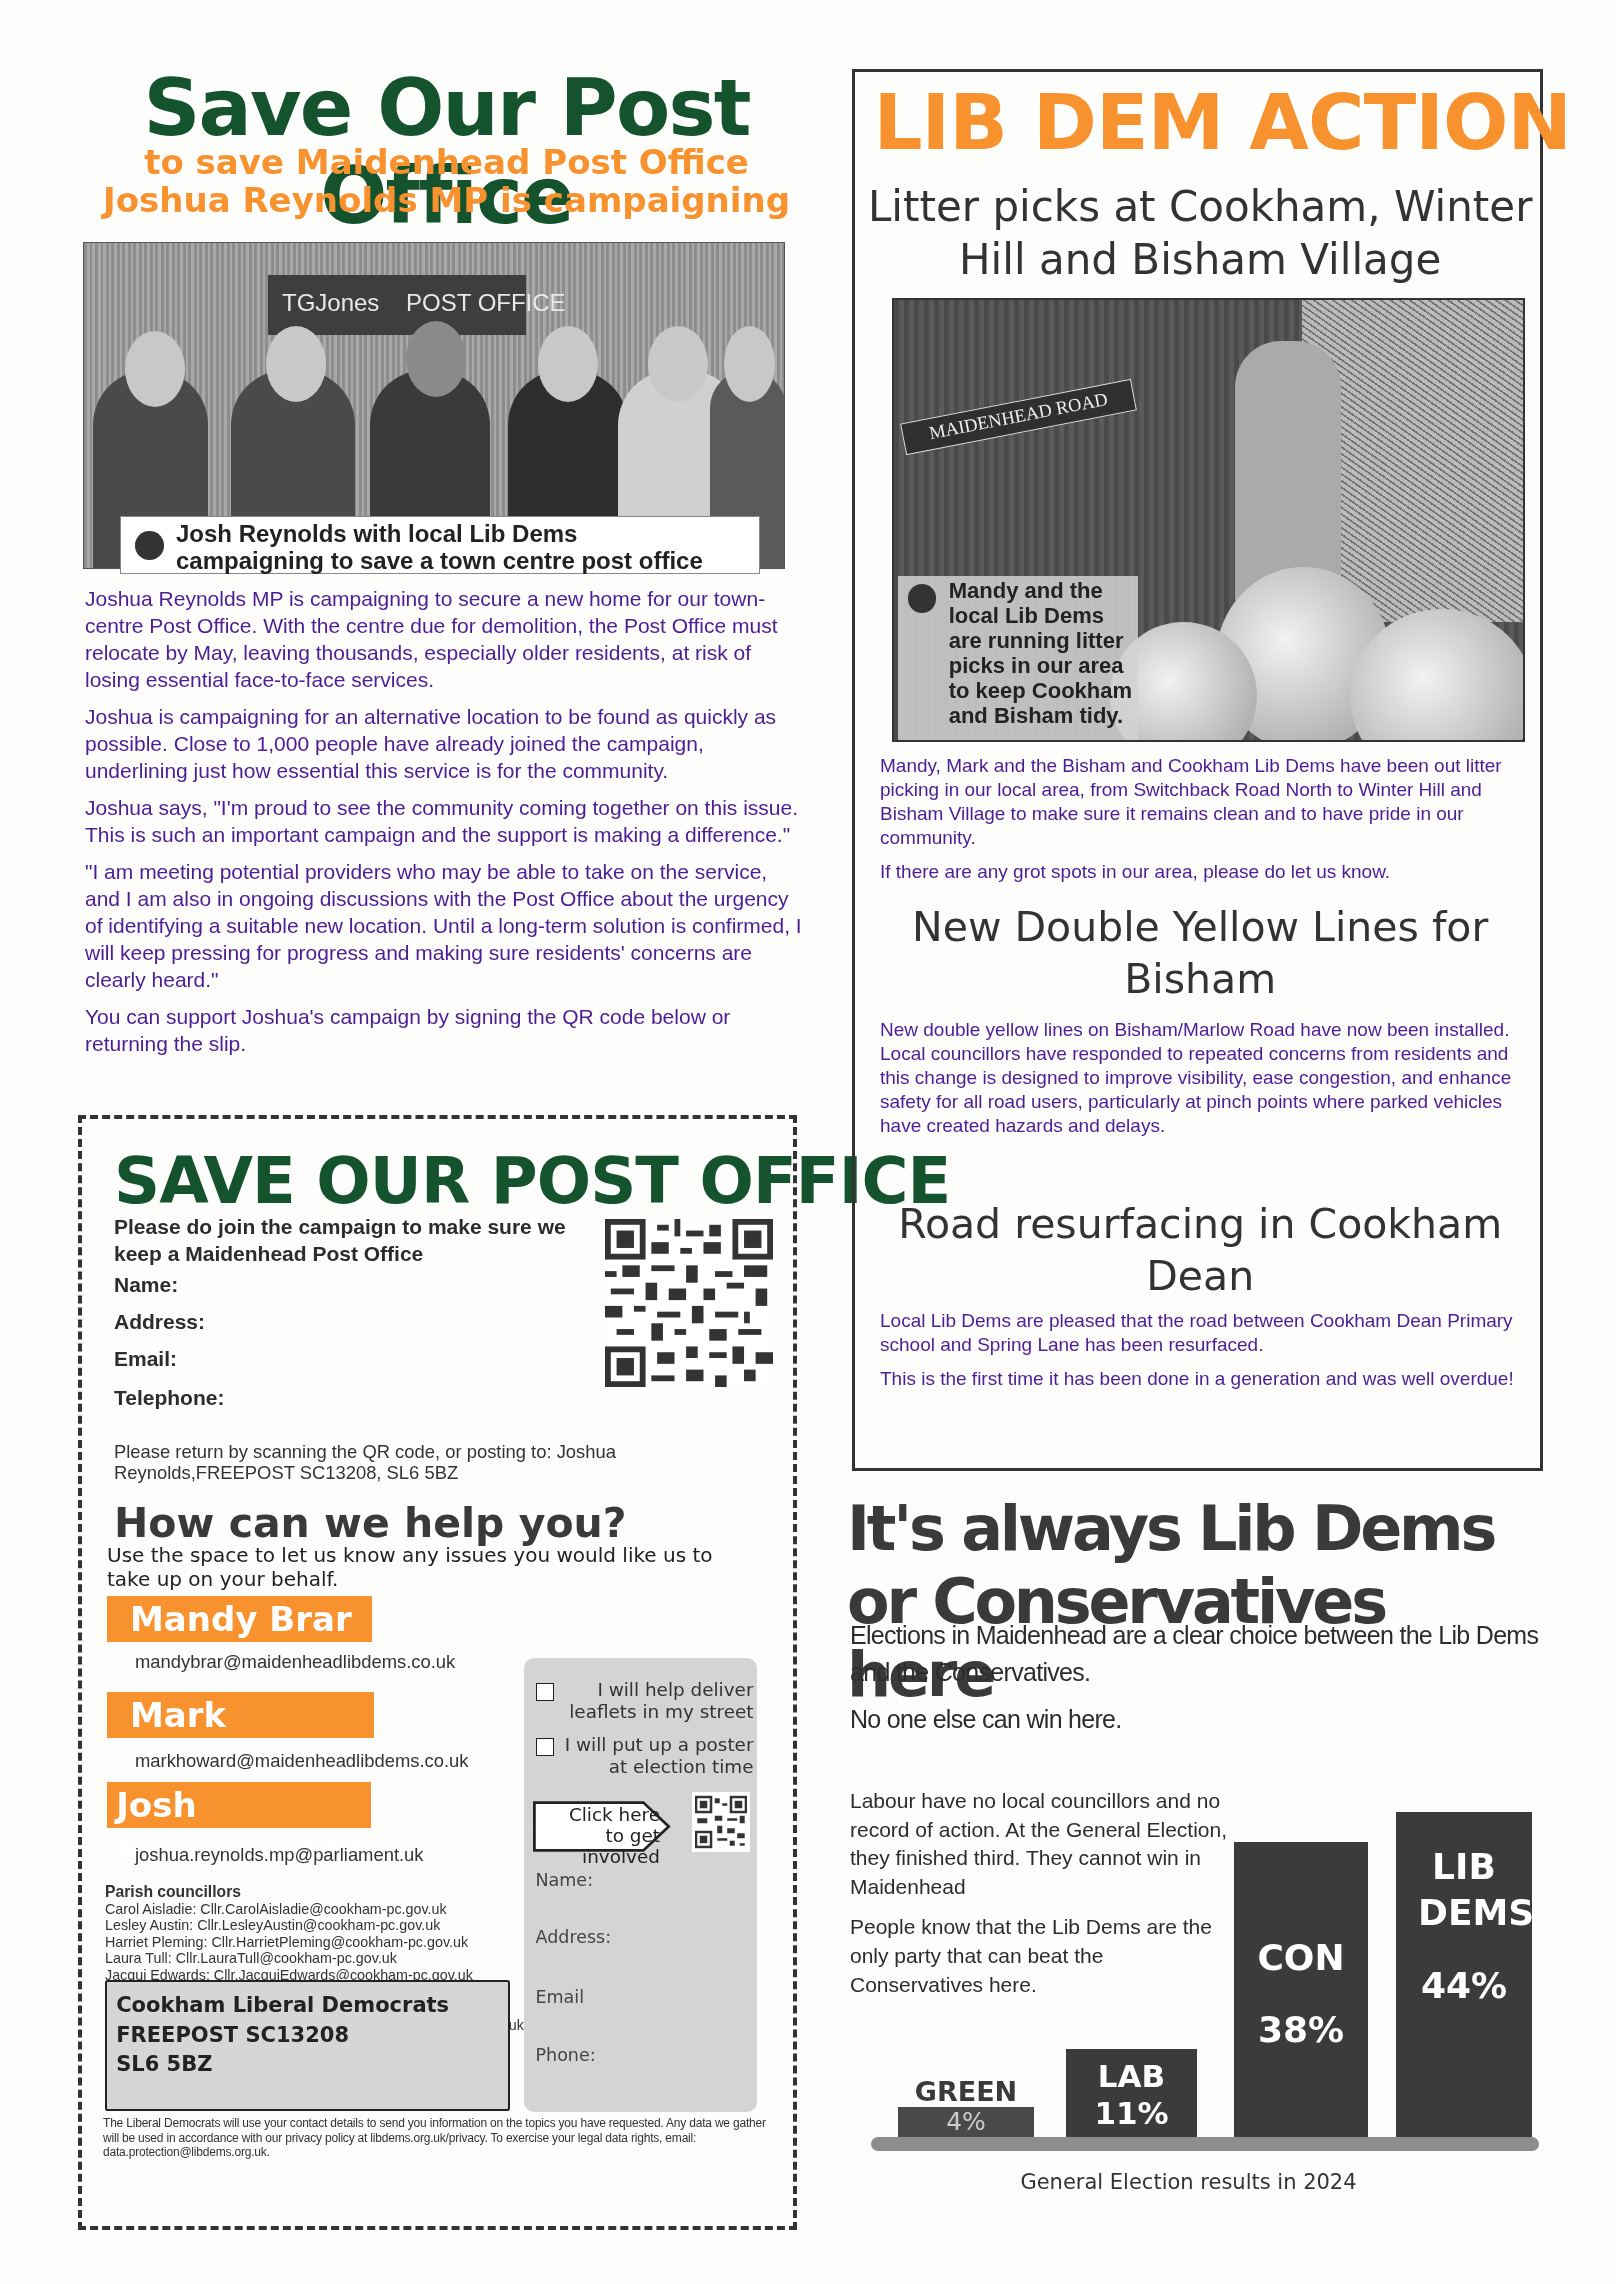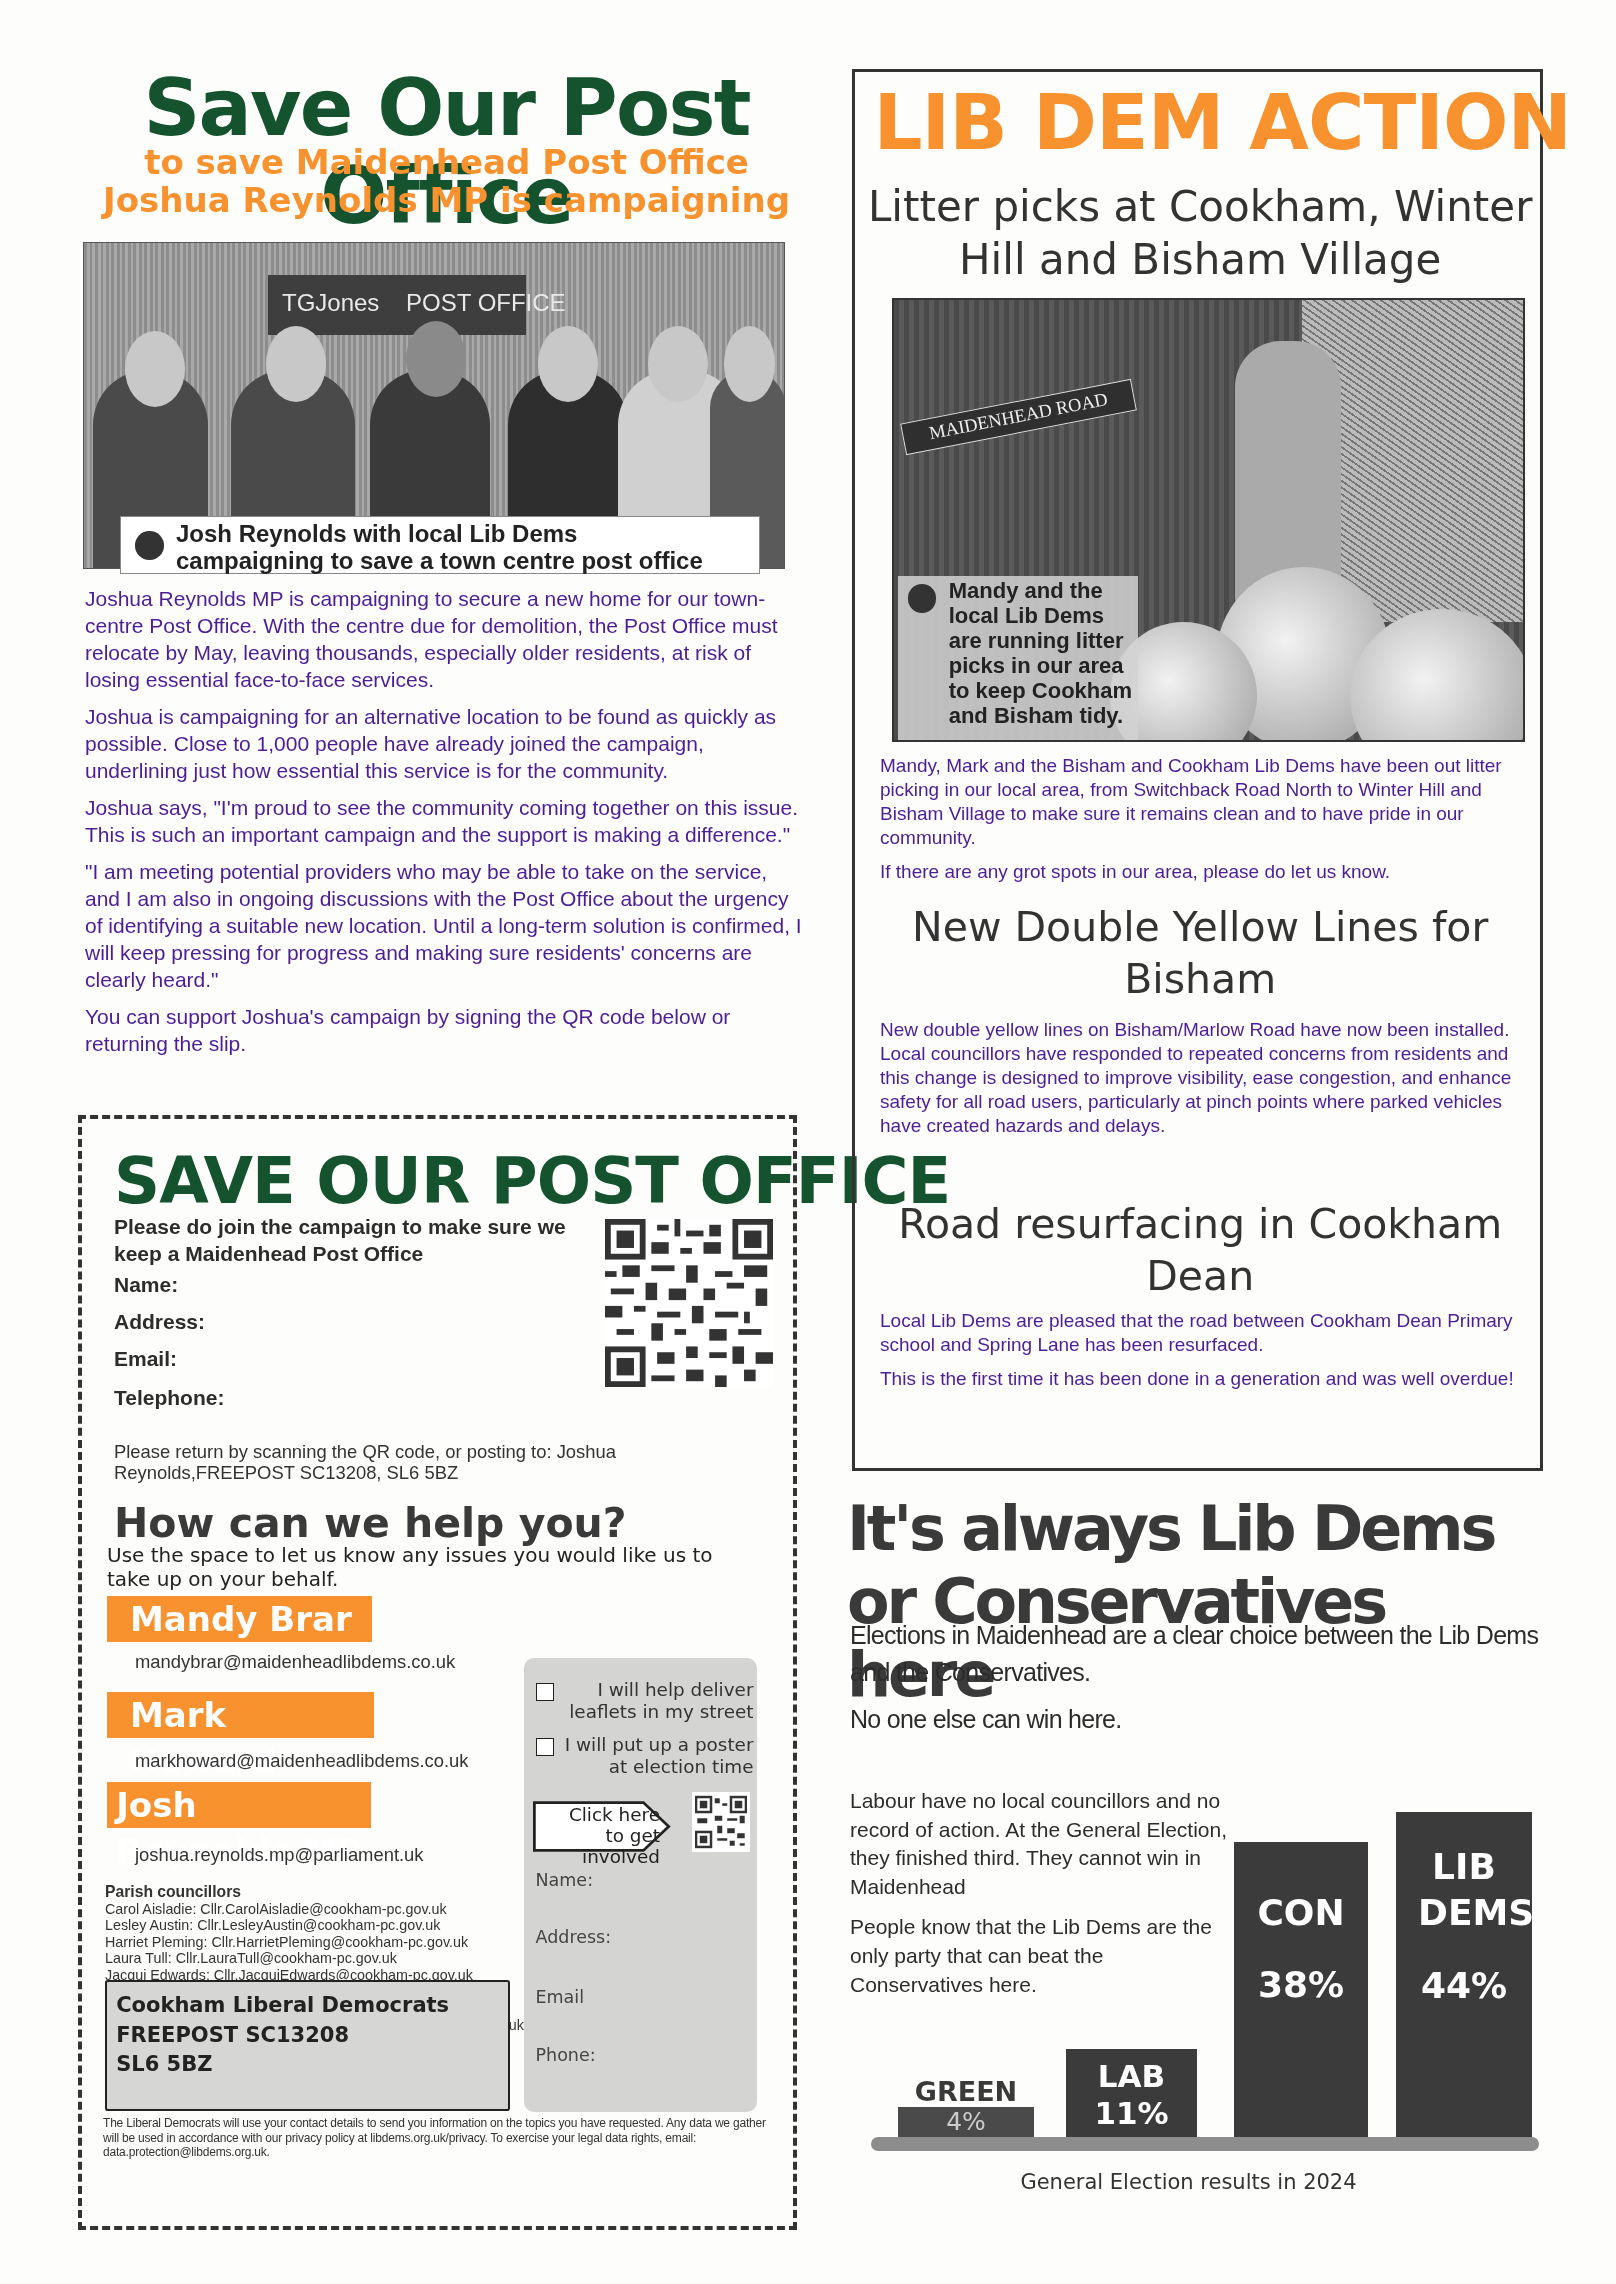--- a/index.html
+++ b/index.html
@@ -310,21 +310,21 @@
 
 <div class="abs" id="chart">
   <div class="bar" style="left:55px;width:136px;height:32px;background:#4a4a4a;">
     <span style="position:absolute;left:0;width:136px;top:-28.6px;font-size:27px;line-height:28.6px;color:#3a3a3a;">GREEN</span>
     <span style="position:absolute;left:0;width:136px;top:0;font-size:25px;line-height:30px;color:#ccc;font-weight:normal;">4%</span>
   </div>
   <div class="bar" style="left:223px;width:131px;height:90px;padding-top:9.2px;">
     <span class="blabel">LAB</span>
     <span class="bval">11%</span>
   </div>
-  <div class="bar" style="left:391px;width:134px;height:297px;padding-top:49px;">
+  <div class="bar" style="left:391px;width:134px;height:297px;padding-top:94px;">
     <span class="blabel" style="font-size:36px;line-height:44px;">CON</span>
     <span class="bval" style="font-size:36px;line-height:44px;margin-top:28px;">38%</span>
   </div>
   <div class="bar" style="left:553px;width:136px;height:327px;padding-top:32px;">
     <span class="blabel" style="font-size:36px;line-height:46px;width:92px;margin:0 auto;">LIB DEMS</span>
     <span class="bval" style="font-size:36px;line-height:44px;margin-top:28px;">44%</span>
   </div>
   <div id="chart-axis"></div>
   <div id="chart-caption">General Election results in 2024</div>
 </div>

